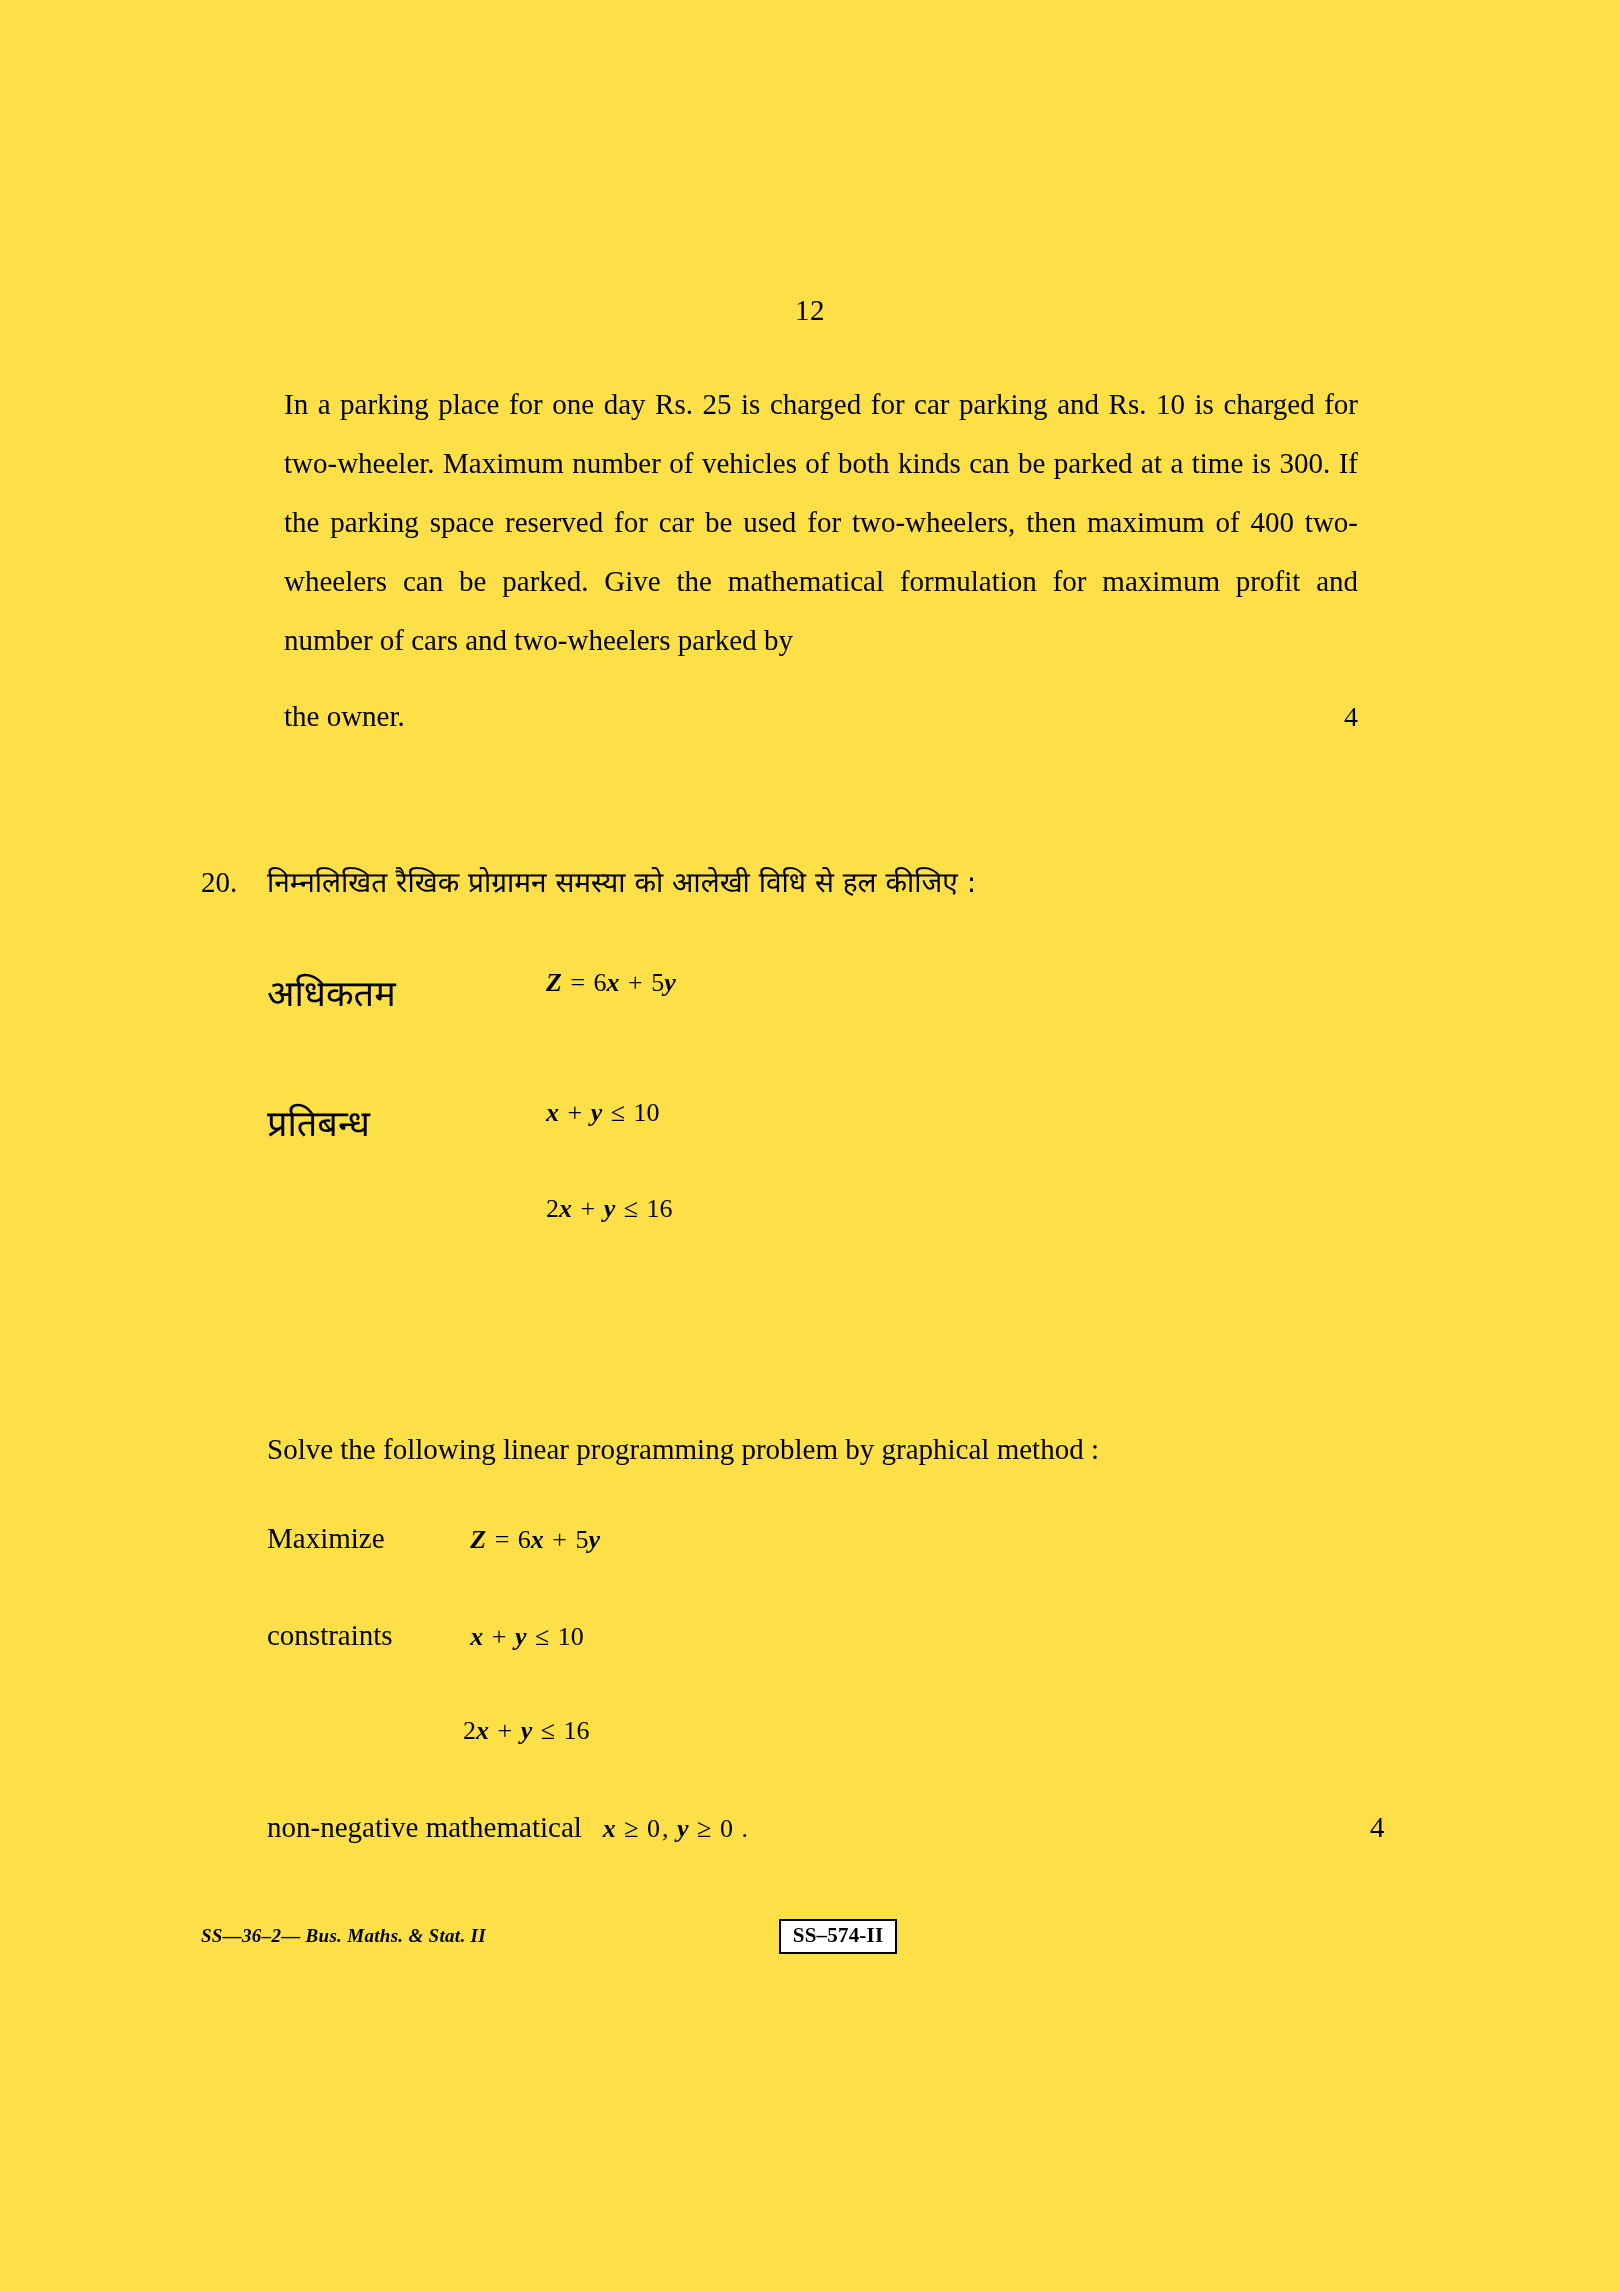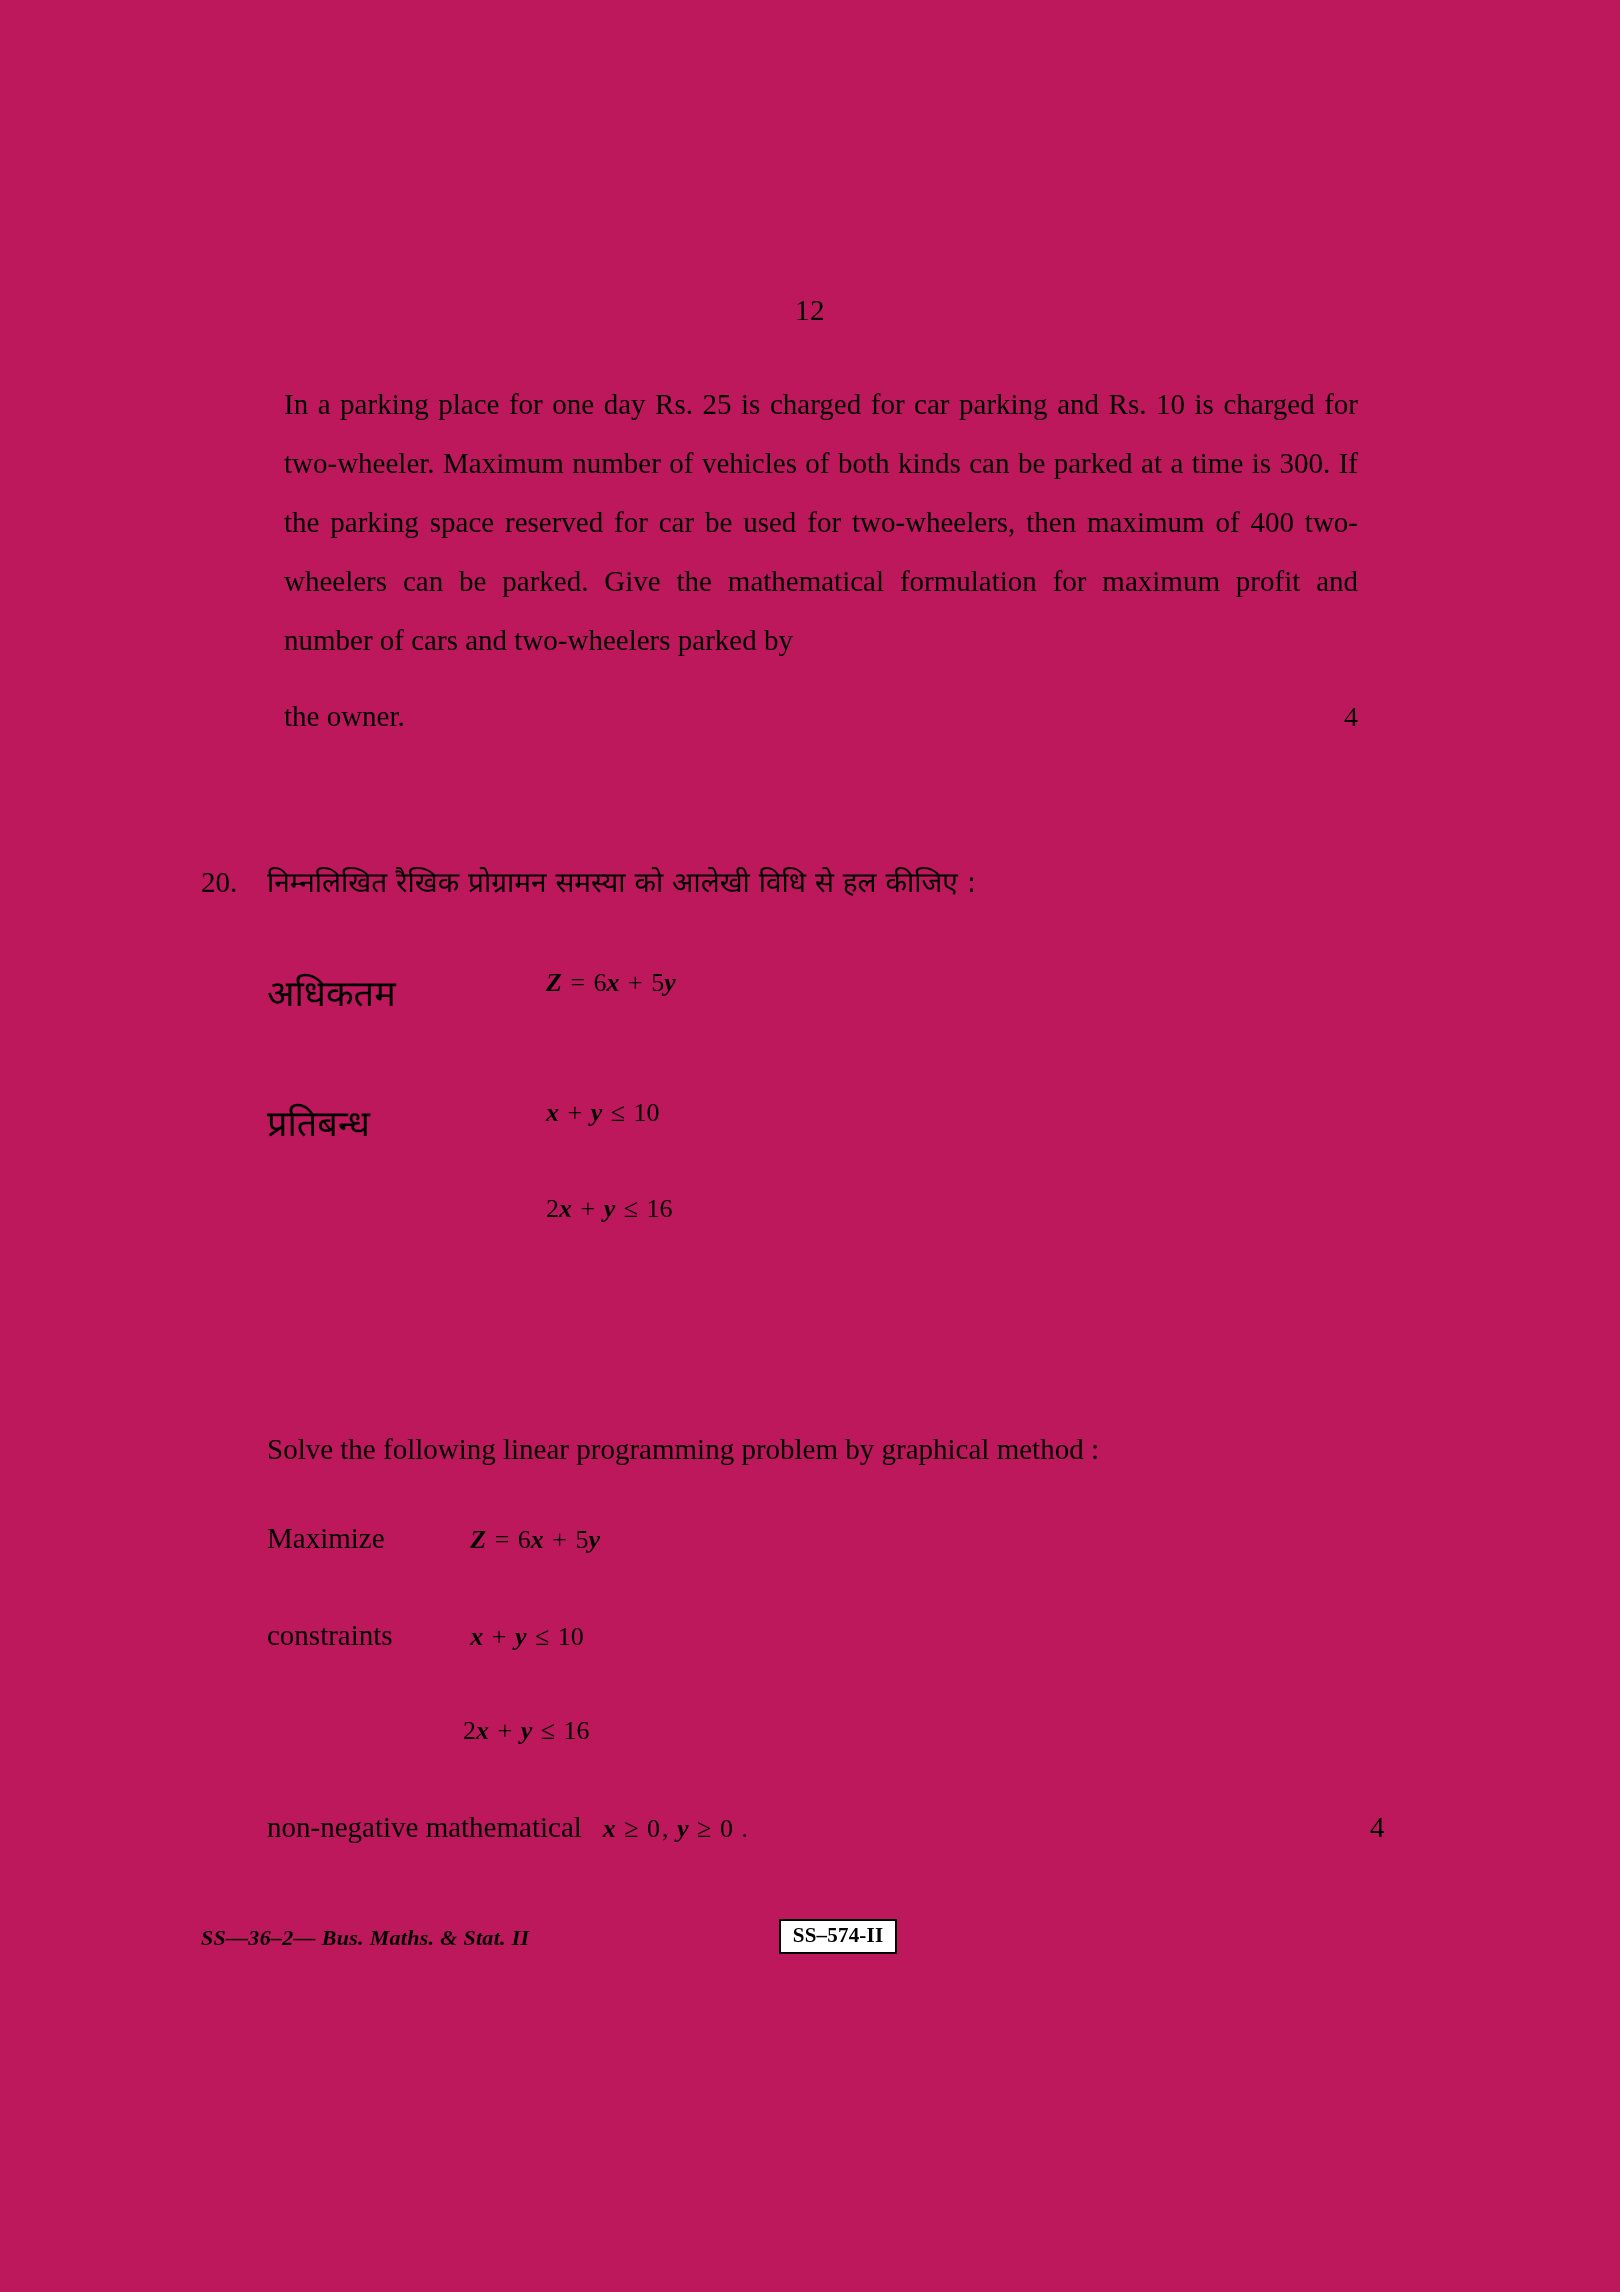--- a/index.html
+++ b/index.html
@@ -8,21 +8,21 @@
     background: #ffffff;
   }
   body {
     font-family: "Liberation Serif", "DejaVu Serif", serif;
     color: #000000;
   }
   .page {
     position: relative;
     width: 1620px;
     height: 2293px;
-    background: #be185d;
+    background: #fde047;
     overflow: hidden;
   }
   
   .page-number {
     position: absolute;
     top: 294px;
     left: 0;
     width: 1620px;
     text-align: center;
     font-size: 29px;
@@ -119,21 +119,21 @@
     position: absolute;
     left: 201px;
     top: 1919px;
     width: 1225px;
     height: 49px;
   }
   .footer-code {
     position: absolute;
     left: 0;
     top: 5.9px;
-    font-size: 22px;
+    font-size: 19px;
     font-style: italic;
     font-weight: bold;
     letter-spacing: 0.3px;
     white-space: nowrap;
   }
   .footer-box {
     position: absolute;
     left: 578px;
     top: 0;
     border: 2.9px solid #000000;

